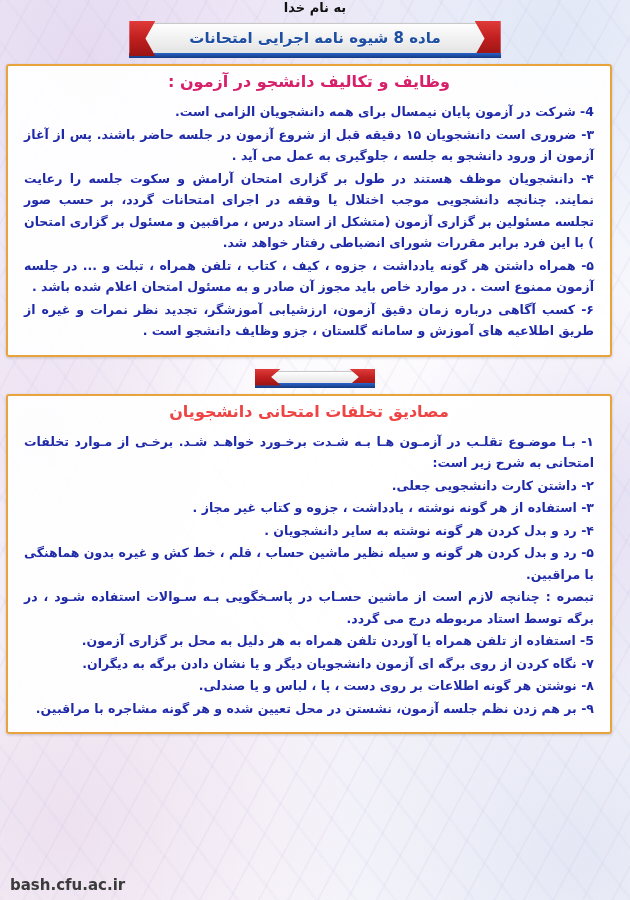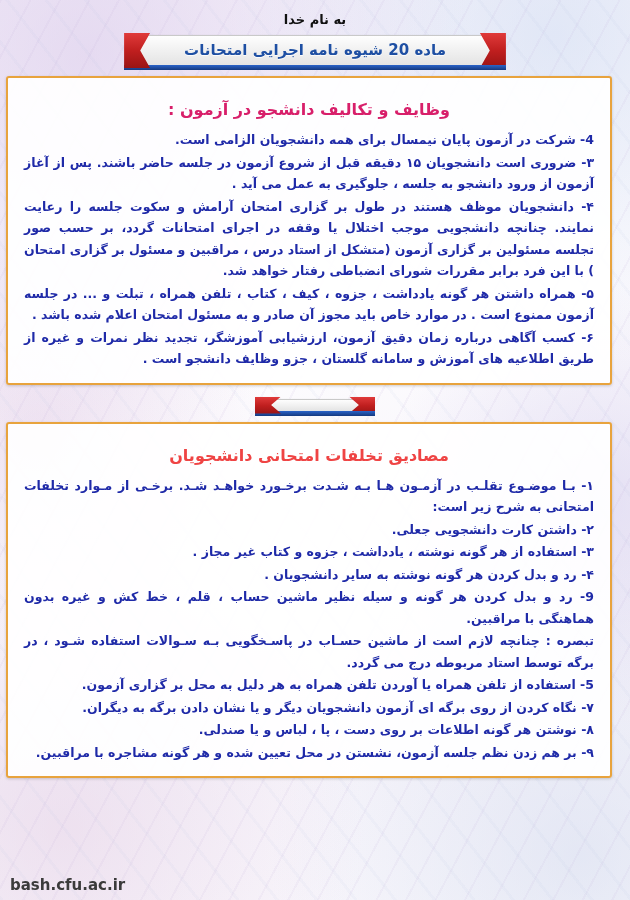--- a/index.html
+++ b/index.html
@@ -40,21 +40,21 @@
   .content {
     position: relative;
     z-index: 2;
   }
 
   .bismillah {
     text-align: center;
     font-size: 13px;
     font-weight: bold;
     color: #111111;
-    padding-top: 12px;
+    padding-top: 0;
     letter-spacing: 0px;
   }
 
   
   .ribbon-wrap {
     display: flex;
     justify-content: center;
     margin-top: 8px;
     margin-bottom: 10px;
   }
@@ -100,21 +100,21 @@
     background: linear-gradient(180deg, #2a63c9 0%, #15397f 100%);
   }
 
   
   .card {
     margin: 0 18px 14px 6px;
     background: rgba(255,255,255,0.93);
     border: 2px solid #e8a33d;
     border-radius: 3px;
     box-shadow: 0 1px 3px rgba(0,0,0,0.18);
-    padding: 20px 16px 12px 16px;
+    padding: 4px 16px 12px 16px;
   }
   .card-title {
     text-align: center;
     color: #d81f6a;
     font-weight: bold;
     font-size: 16px;
     margin-bottom: 7px;
     line-height: 1.5;
   }
   .card-title.blue {
@@ -150,21 +150,21 @@
 </head>
 <body>
 
 <div class="page">
   <div class="content">
 
     <div class="bismillah">به نام خدا</div>
 
     <div class="ribbon-wrap">
       <div class="ribbon">
-        <div class="ribbon-text">ماده 20 شیوه نامه اجرایی امتحانات</div>
+        <div class="ribbon-text">ماده 8 شیوه نامه اجرایی امتحانات</div>
         <div class="ribbon-band"></div>
       </div>
     </div>
 
     <div class="card">
       <div class="card-title">وظایف و تکالیف دانشجو در آزمون :</div>
       <p class="clause">4- شرکت در آزمون پایان نیمسال برای همه دانشجویان الزامی است.</p>
       <p class="clause">۳- ضروری است دانشجویان ۱۵ دقیقه قبل از شروع آزمون در جلسه حاضر باشند. پس از آغاز آزمون از ورود دانشجو به جلسه ، جلوگیری به عمل می آید .</p>
       <p class="clause">۴- دانشجویان موظف هستند در طول بر گزاری امتحان آرامش و سکوت جلسه را رعایت نمایند. چنانچه دانشجویی موجب اختلال یا وقفه در اجرای امتحانات گردد، بر حسب صور تجلسه مسئولین بر گزاری آزمون (متشکل از استاد درس ، مراقبین و مسئول بر گزاری امتحان ) با این فرد برابر مقررات شورای انضباطی رفتار خواهد شد.</p>
       <p class="clause">۵- همراه داشتن هر گونه یادداشت ، جزوه ، کیف ، کتاب ، تلفن همراه ، تبلت و ... در جلسه آزمون ممنوع است . در موارد خاص باید مجوز آن صادر و به مسئول امتحان اعلام شده باشد .</p>
@@ -176,21 +176,21 @@
         <div class="ribbon-band"></div>
       </div>
     </div>
 
     <div class="card">
       <div class="card-title blue">مصادیق تخلفات امتحانی دانشجویان</div>
       <p class="clause">۱- بـا موضـوع تقلـب در آزمـون هـا بـه شـدت برخـورد خواهـد شـد. برخـی از مـوارد تخلفات امتحانی به شرح زیر است:</p>
       <p class="clause">۲- داشتن کارت دانشجویی جعلی.</p>
       <p class="clause">۳- استفاده از هر گونه نوشته ، یادداشت ، جزوه و کتاب غیر مجاز .</p>
       <p class="clause">۴- رد و بدل کردن هر گونه نوشته به سایر دانشجویان .</p>
-      <p class="clause">9- رد و بدل کردن هر گونه و سیله نظیر ماشین حساب ، قلم ، خط کش و غیره بدون هماهنگی با مراقبین.</p>
+      <p class="clause">۵- رد و بدل کردن هر گونه و سیله نظیر ماشین حساب ، قلم ، خط کش و غیره بدون هماهنگی با مراقبین.</p>
       <p class="clause note">تبصره : چنانچه لازم است از ماشین حسـاب در پاسـخگویی بـه سـوالات استفاده شـود ، در برگه توسط استاد مربوطه درج می گردد.</p>
       <p class="clause">5- استفاده از تلفن همراه یا آوردن تلفن همراه به هر دلیل به محل بر گزاری آزمون.</p>
       <p class="clause">۷- نگاه کردن از روی برگه ای آزمون دانشجویان دیگر و یا نشان دادن برگه به دیگران.</p>
       <p class="clause">۸- نوشتن هر گونه اطلاعات بر روی دست ، پا ، لباس و یا صندلی.</p>
       <p class="clause">۹- بر هم زدن نظم جلسه آزمون، نشستن در محل تعیین شده و هر گونه مشاجره با مراقبین.</p>
     </div>
 
   </div>
 
   <div class="footer">

